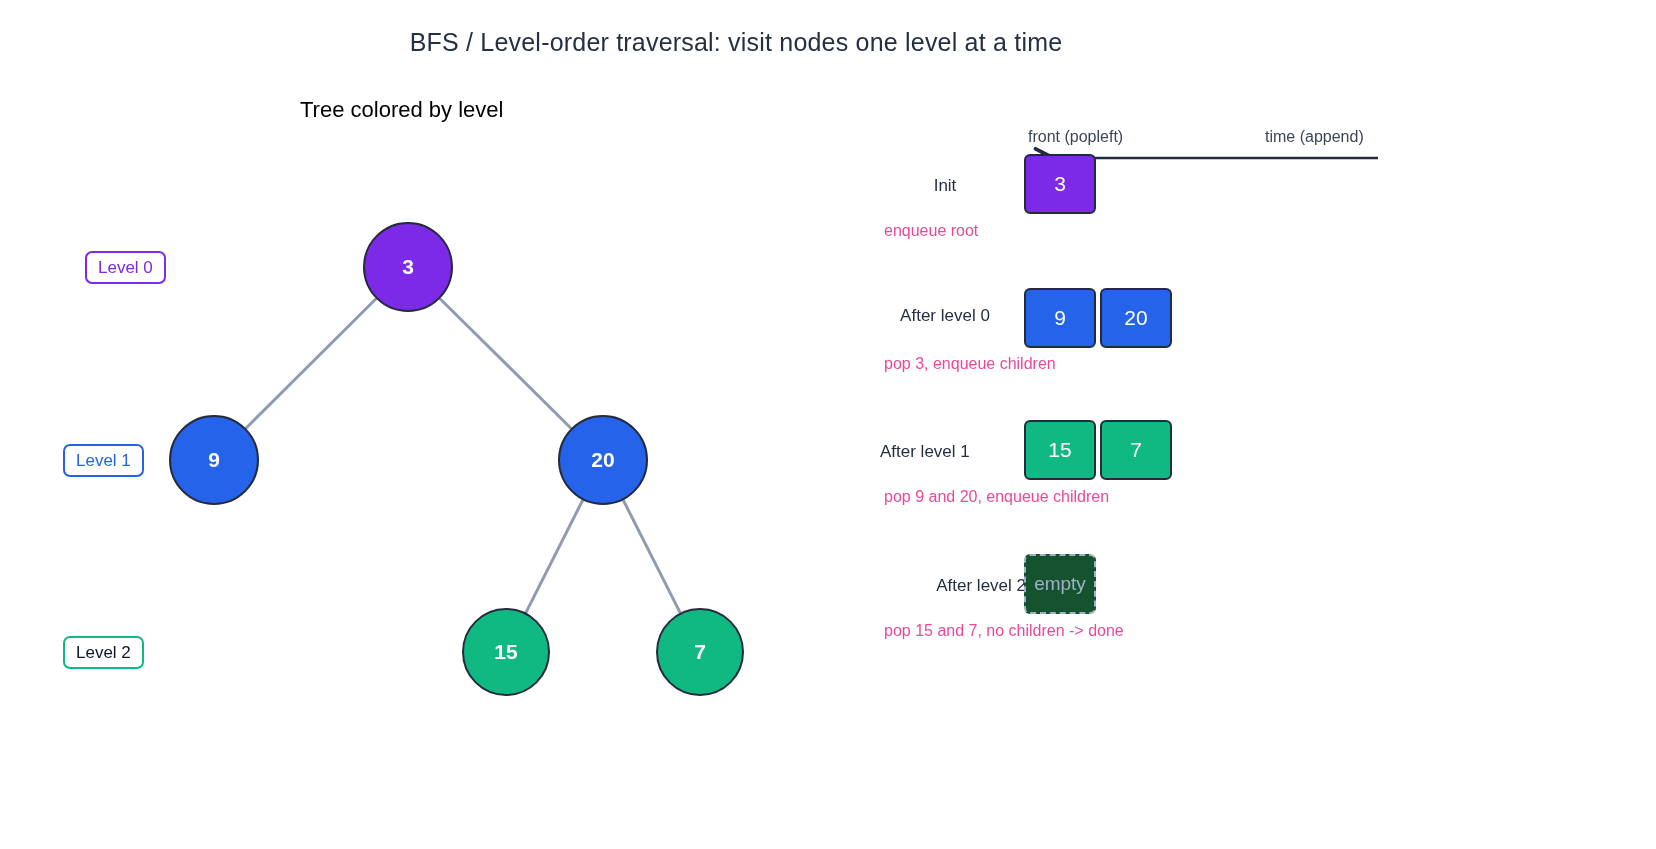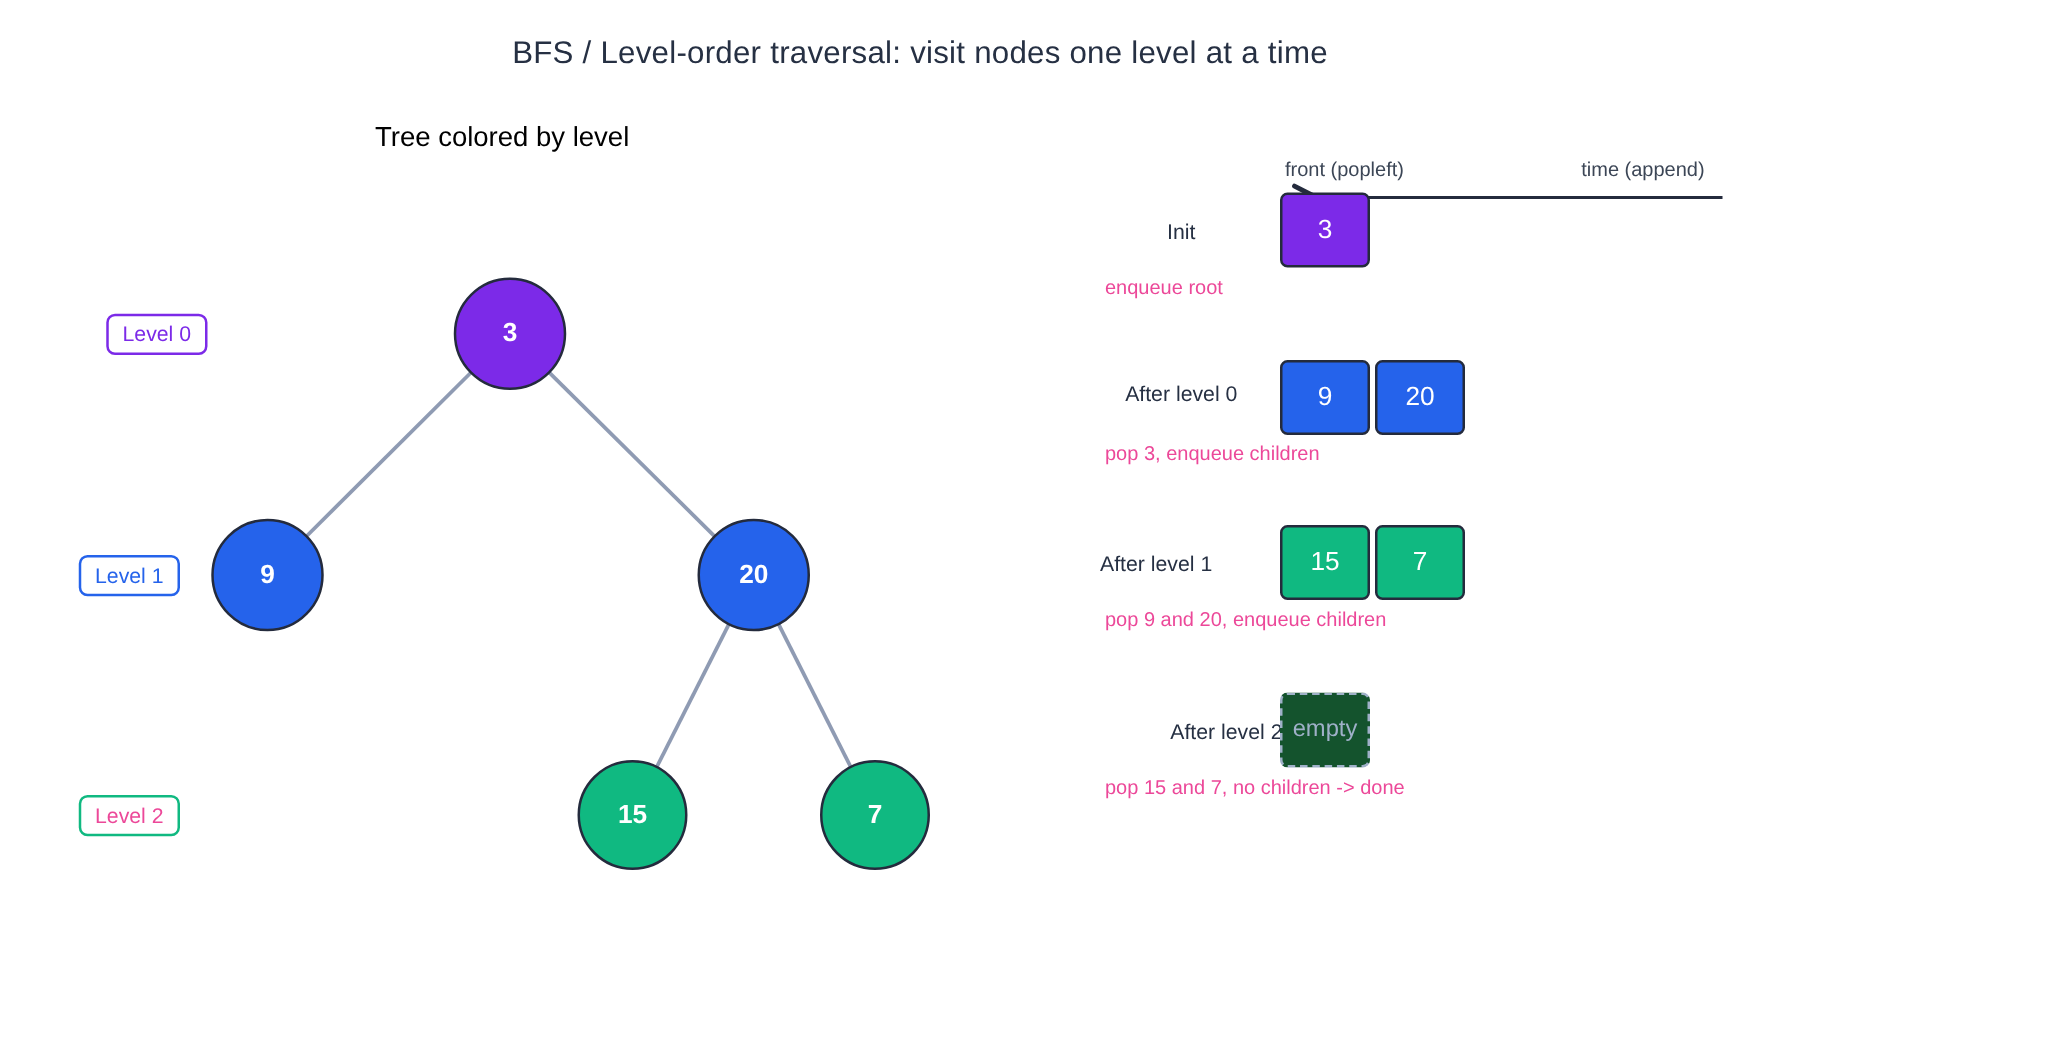--- a/index.html
+++ b/index.html
@@ -150,21 +150,21 @@
     <g id="edge-group" stroke="#8f9bb3" stroke-width="3" fill="none">
         <line x1="376.8070111951812" y1="298.0322002027321" x2="245.1929888048188" y2="428.9677997972679" stroke="#8f9bb3"></line>
         <line x1="439.2726576468188" y1="297.95191244018474" x2="571.7273423531811" y2="429.04808755981526" stroke="#8f9bb3"></line>
         <line x1="583.1591359045109" y1="499.272638209628" x2="525.3899353660462" y2="613.6199217496818" stroke="#8f9bb3"></line>
         <line x1="622.8408640954891" y1="499.272638209628" x2="680.6100646339538" y2="613.6199217496818" stroke="#8f9bb3"></line>
       </g>
   </svg>
 
   <div class="level-badge" id="level-badge-0" style="border-color: rgb(124, 42, 232); color: rgb(124, 42, 232);">Level 0</div>
   <div class="level-badge" id="level-badge-1" style="border-color: rgb(37, 99, 235); color: rgb(37, 99, 235);">Level 1</div>
-  <div class="level-badge" id="level-badge-2" style="border-color: rgb(16, 185, 129); color: #ec4899;">Level 2</div>
+  <div class="level-badge" id="level-badge-2" style="border-color: rgb(16, 185, 129); color: #0f172a;">Level 2</div>
 
   <div id="node-host">
       <div class="tree-node" style="left: 363px; top: 222px; width: 90px; height: 90px; background: rgb(124, 42, 232);">
         <span>3</span>
       </div>
       <div class="tree-node" style="left: 169px; top: 415px; width: 90px; height: 90px; background: rgb(37, 99, 235);">
         <span>9</span>
       </div>
       <div class="tree-node" style="left: 558px; top: 415px; width: 90px; height: 90px; background: rgb(37, 99, 235);">
         <span>20</span>

